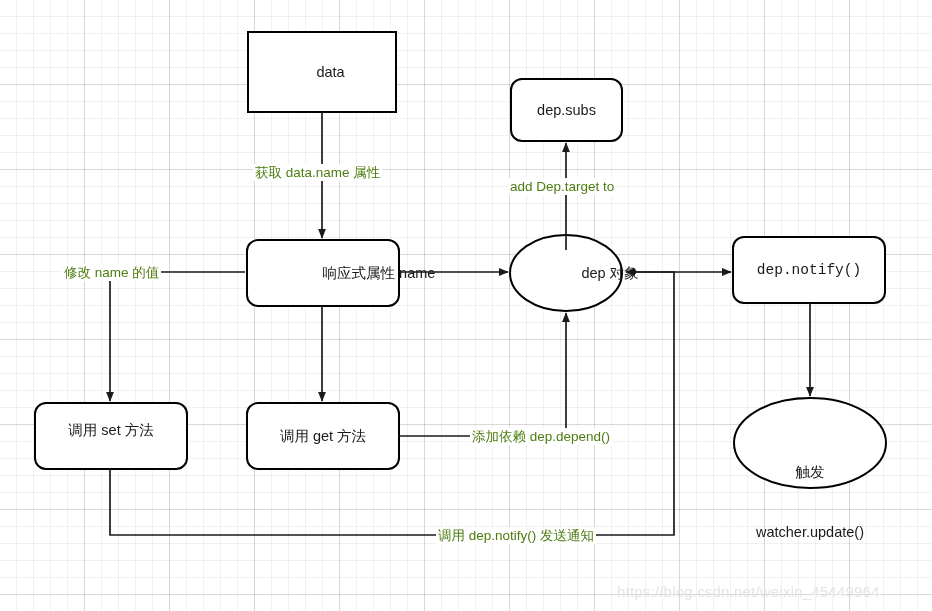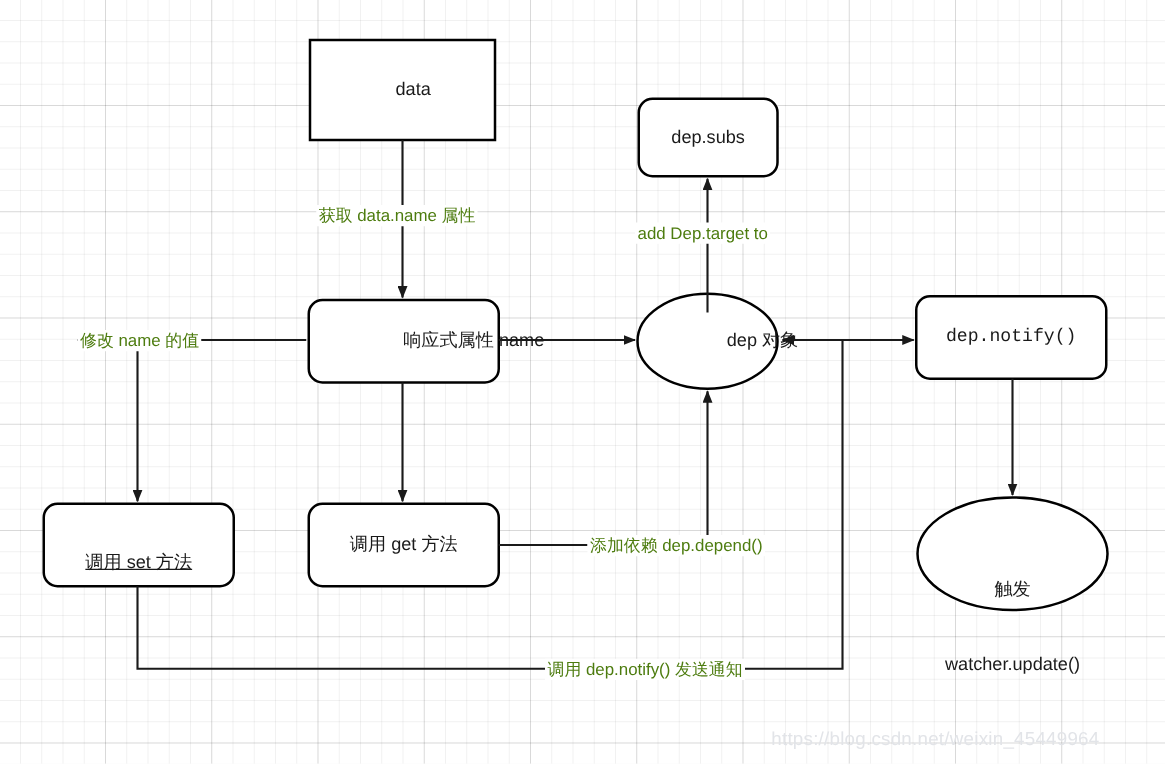--- a/index.html
+++ b/index.html
@@ -127,21 +127,21 @@
     <path class="edge" d="M810,303 L810,396" marker-end="url(#arrow)"></path>
 
     <path class="edge" d="M110,469 L110,535 L674,535 L674,272 L632,272"></path>
 
   </svg>
 
   <div class="node-label" style="left:248px; top:63px; width:165px;">data</div>
 
   <div class="node-label" style="left:247px; top:264px; width:180px;margin-left:42px;">响应式属性 name</div>
 
-  <div class="node-label" style="left:35px; top:441px; width:152px;text-decoration:underline;">调用 set 方法</div>
+  <div class="node-label" style="left:35px; top:421px; width:152px;">调用 set 方法</div>
 
   <div class="node-label" style="left:247px; top:427px; width:152px;">调用 get 方法</div>
 
   <div class="node-label" style="left:511px; top:101px; width:111px;">dep.subs</div>
 
   <div class="node-label" style="left:510px; top:264px; width:112px;padding-left:44px;">dep 对象</div>
 
   <div class="node-label" style="left:733px; top:261px; width:152px;font-family:Liberation Mono, monospace;">dep.notify()</div>
 
   <div class="node-label two-line" style="left:734px; top:422px; width:152px;">

